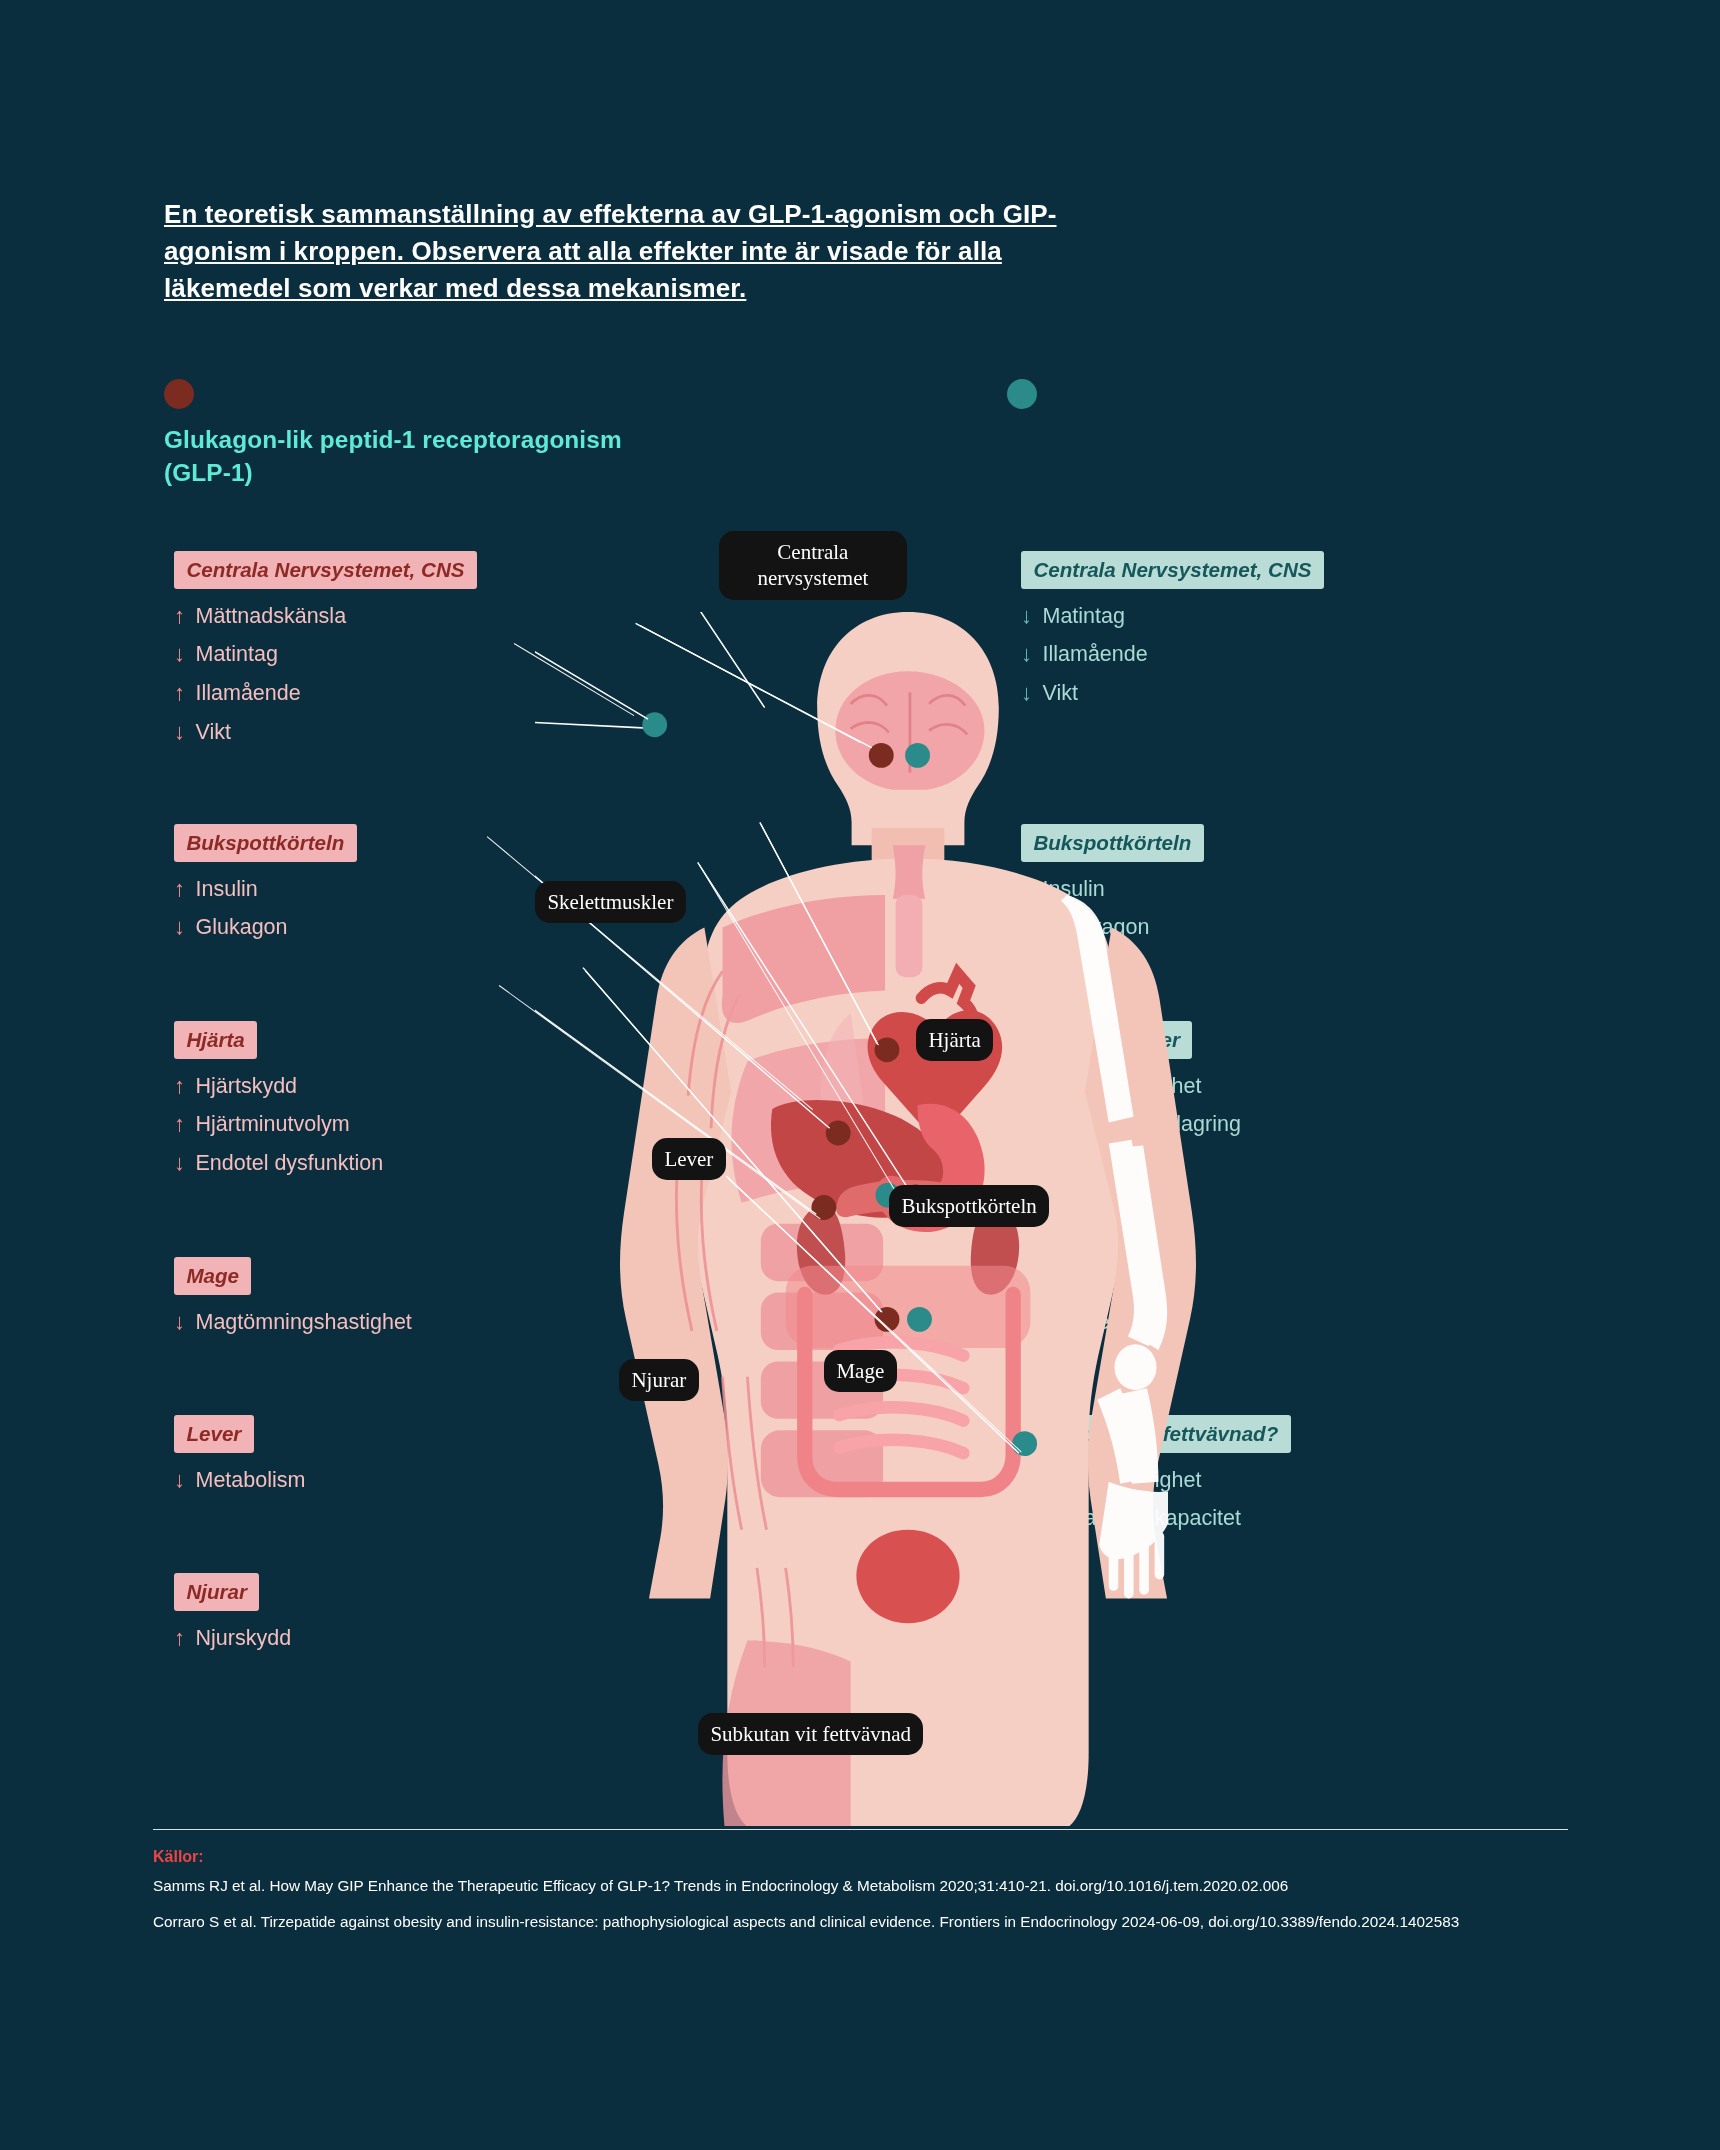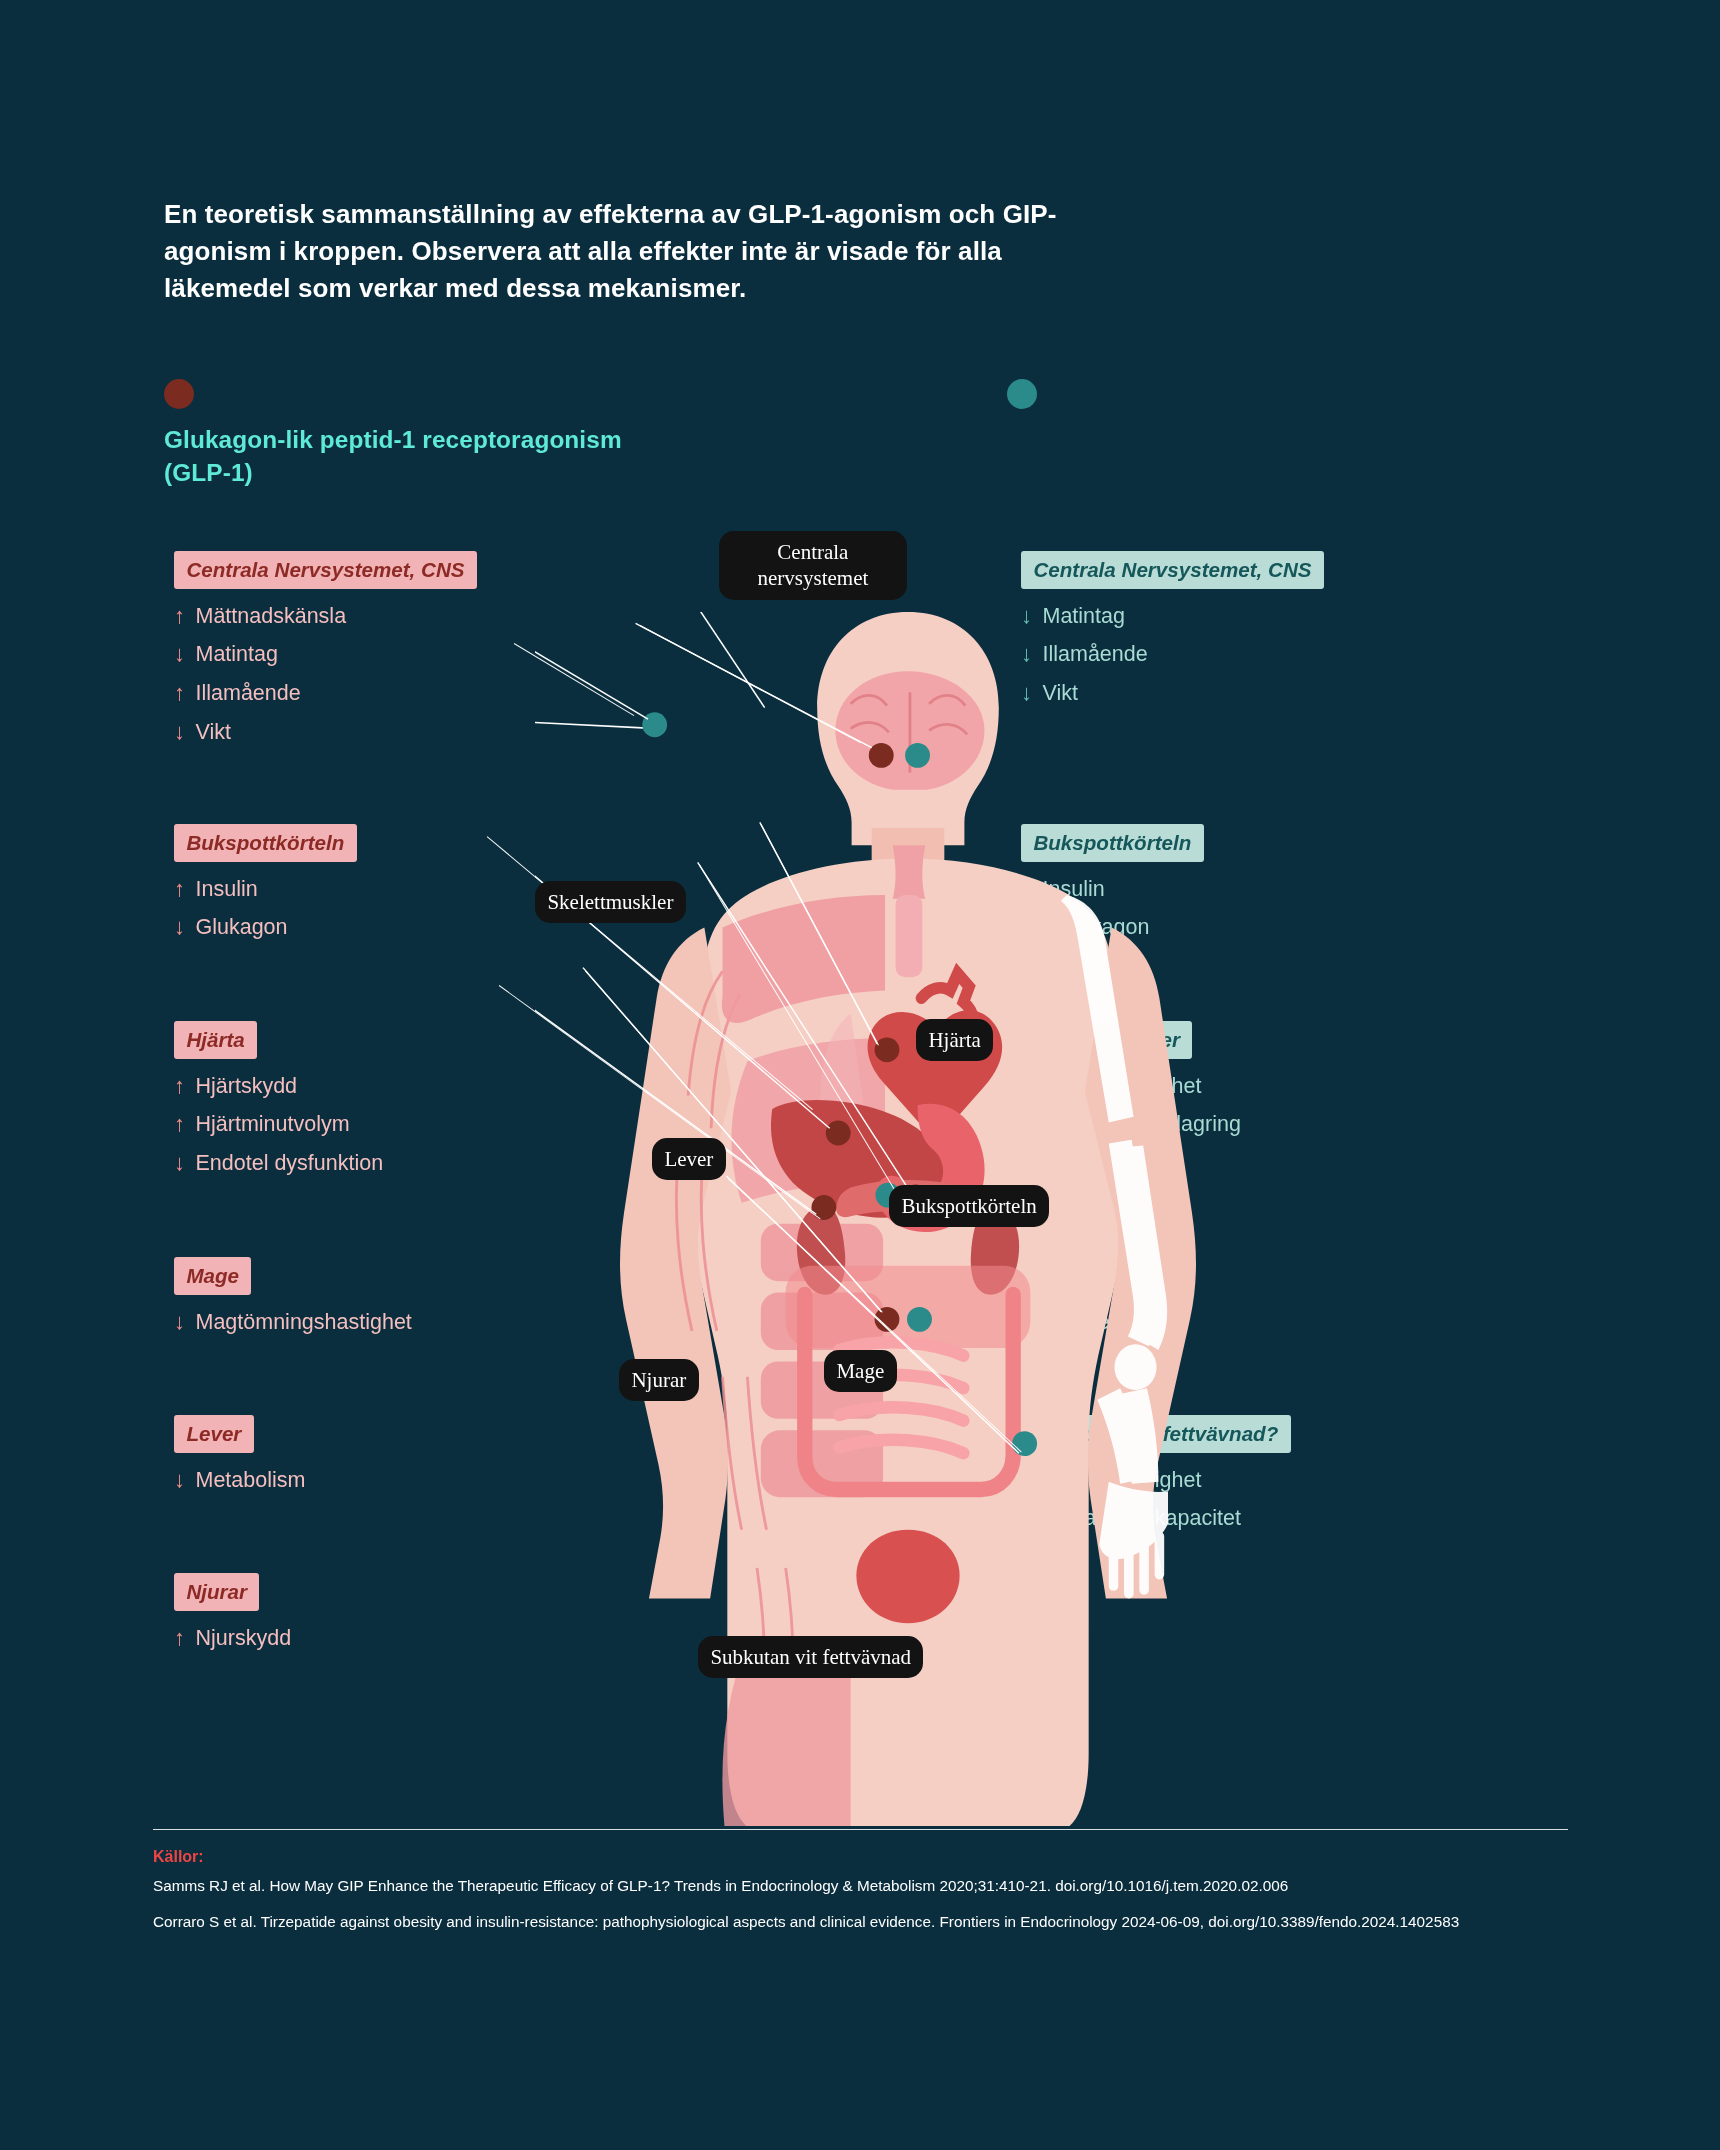--- a/index.html
+++ b/index.html
@@ -25,20 +25,21 @@
   .intro {
     position: absolute;
     left: 164px;
     top: 196px;
     width: 899px;
     font-size: 26px;
     font-weight: bold;
     line-height: 1.42;
     color: #ffffff;
     letter-spacing: 0.1px;
+    text-decoration: underline;
   }
 
   
   .legend-dot {
     position: absolute;
     width: 30px;
     height: 30px;
     border-radius: 50%;
   }
   .legend-dot.glp {
@@ -532,21 +533,21 @@
   </div>
 
   <div class="callout" style="left:719px; top:531px; width:163px;">Centrala
 nervsystemet</div>
   <div class="callout" style="left:535px; top:881px;">Skelettmuskler</div>
   <div class="callout" style="left:916px; top:1019px;">Hjärta</div>
   <div class="callout" style="left:652px; top:1138px;">Lever</div>
   <div class="callout" style="left:889px; top:1185px;">Bukspottkörteln</div>
   <div class="callout" style="left:619px; top:1359px;">Njurar</div>
   <div class="callout" style="left:824px; top:1350px;">Mage</div>
-  <div class="callout" style="left:698px; top:1636px;">Subkutan vit fettvävnad</div>
+  <div class="callout" style="left:698px; top:1713px;">Subkutan vit fettvävnad</div>
 
   <div class="divider"></div>
   <div class="sources-title">Källor:</div>
   <div class="sources">
     <p>Samms RJ et al. How May GIP Enhance the Therapeutic Efficacy of GLP-1? Trends in Endocrinology &amp; Metabolism 2020;31:410-21. doi.org/10.1016/j.tem.2020.02.006</p>
     <p>Corraro S et al. Tirzepatide against obesity and insulin-resistance: pathophysiological aspects and clinical evidence. Frontiers in Endocrinology 2024-06-09, doi.org/10.3389/fendo.2024.1402583</p>
   </div>
 
 </div>
 

